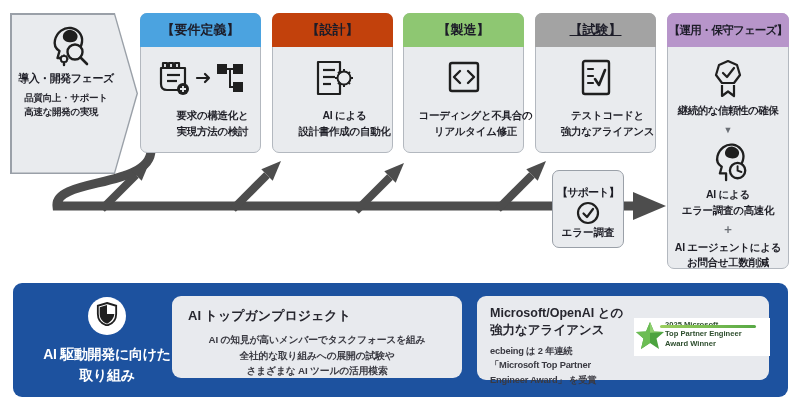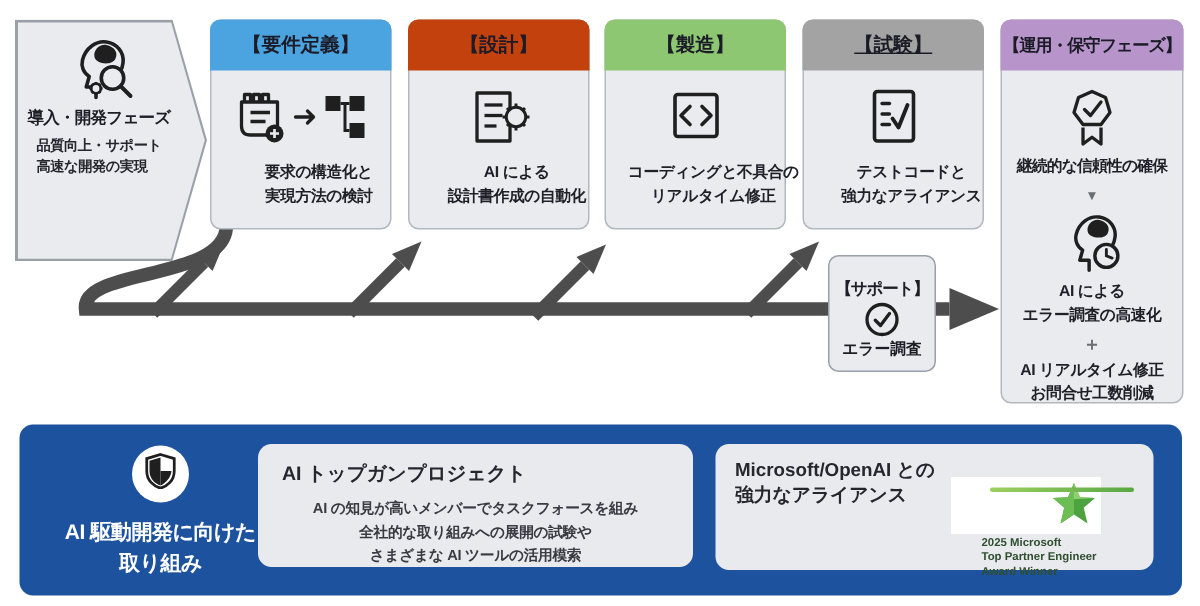--- a/index.html
+++ b/index.html
@@ -51,22 +51,22 @@
   .footer-card{position:absolute;background:#e8eaee;border-radius:9px;box-sizing:border-box;}
   .card-topgun{left:159px;top:13px;width:290px;height:82px;padding:11px 16px;}
   .card-alliance{left:464px;top:13px;width:292px;height:84px;padding:9px 13px;}
   .card-title{font-weight:bold;font-size:13px;color:#26262e;white-space:nowrap;}
   .card-line{font-weight:bold;font-size:9.8px;color:#3a3a42;line-height:1.6;white-space:nowrap;letter-spacing:-0.2px;}
   .card-topgun .card-lines{margin-top:7px;text-align:center;}
   .card-alliance .card-title{font-size:12.5px;line-height:1.35;}
   .card-alliance .card-lines{margin-top:5px;}
   .card-alliance .card-line{font-size:9.3px;line-height:1.55;}
 
-  .award-badge{position:absolute;left:157px;top:22px;width:100px;height:38px;background:#ffffff;
-    display:flex;align-items:flex-end;padding:2px 3px 2px 1px;box-sizing:border-box;flex-direction:column;}
+  .award-badge{position:absolute;left:157px;top:22px;width:136px;height:38px;background:#ffffff;
+    display:flex;align-items:flex-start;padding:2px 3px 2px 1px;box-sizing:border-box;}
   .badge-text{font-weight:bold;font-size:7.6px;color:#2e4e2e;line-height:1.22;white-space:nowrap;}
   .badge-swoosh{position:absolute;left:26px;top:7px;width:96px;height:3px;
     background:linear-gradient(90deg,#9ccf5f,#57a844);border-radius:2px;}
 </style>
 </head>
 <body>
 
 <div class="canvas">
 
   <svg class="arrows-svg" width="800" height="404" viewBox="0 0 800 404">
@@ -236,21 +236,21 @@
           <circle cx="34" cy="34" r="8" fill="#e9ebee" stroke="#1f1f1f" stroke-width="2.4"></circle>
           <polyline points="34,29.5 34,34 38,35.5" fill="none" stroke="#1f1f1f" stroke-width="2" stroke-linecap="round"></polyline>
         </svg>
       </span>
       <div class="op-lines">
         <div>AI による</div>
         <div>エラー調査の高速化</div>
       </div>
       <div class="plus-sign">＋</div>
       <div class="op-lines" style="margin-top:0;">
-        <div>AI リアルタイム修正</div>
+        <div>AI エージェントによる</div>
         <div>お問合せ工数削減</div>
       </div>
     </div>
   </div>
 
   <div class="support-box">
     <div class="support-label">【サポート】</div>
     <span class="icon-box">
       <svg width="26" height="26" viewBox="0 0 26 26">
         <circle cx="13" cy="13" r="10" fill="none" stroke="#1f1f1f" stroke-width="2.2"></circle>
@@ -284,20 +284,25 @@
         <div class="card-line">AI の知見が高いメンバーでタスクフォースを組み</div>
         <div class="card-line">全社的な取り組みへの展開の試験や</div>
         <div class="card-line">さまざまな AI ツールの活用模索</div>
       </div>
     </div>
 
     <div class="footer-card card-alliance">
       <div class="card-title">
         <div>Microsoft/OpenAI との</div>
         <div>強力なアライアンス</div>
+      </div>
+      <div class="card-lines">
+        <div class="card-line">ecbeing は 2 年連続</div>
+        <div class="card-line">「Microsoft Top Partner</div>
+        <div class="card-line">Engineer Award」 を受賞</div>
       </div>
       <div class="award-badge">
         <div class="badge-swoosh"></div>
         <span>
           <svg width="30" height="32" viewBox="0 0 30 32">
             <polygon points="15,2 19,11.5 29,12 21.5,18.5 24,29 15,23 6,29 8.5,18.5 1,12 11,11.5" fill="#4ca33f"></polygon>
             <polygon points="15,2 19,11.5 29,12 15,12.8" fill="#8ed06f"></polygon>
             <polygon points="15,2 15,23 6,29 8.5,18.5 1,12 11,11.5" fill="#6cbd54"></polygon>
           </svg>
         </span>

